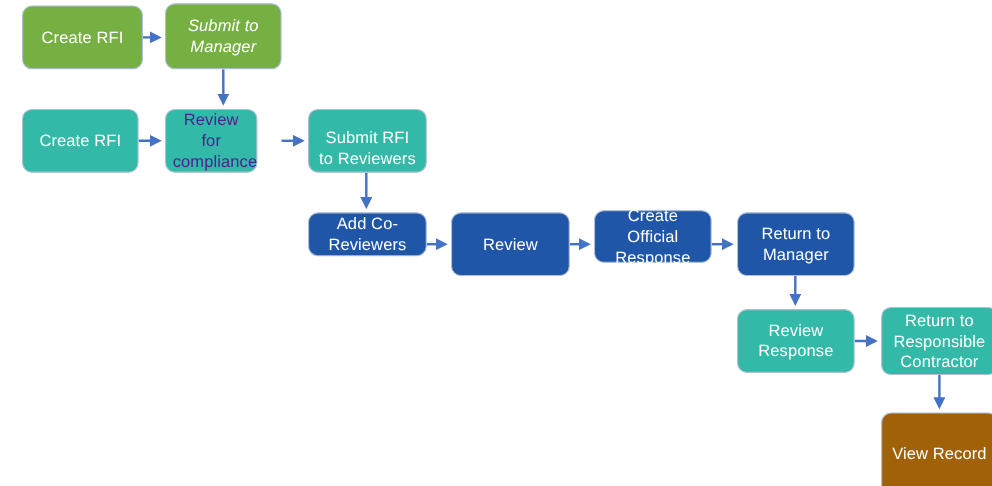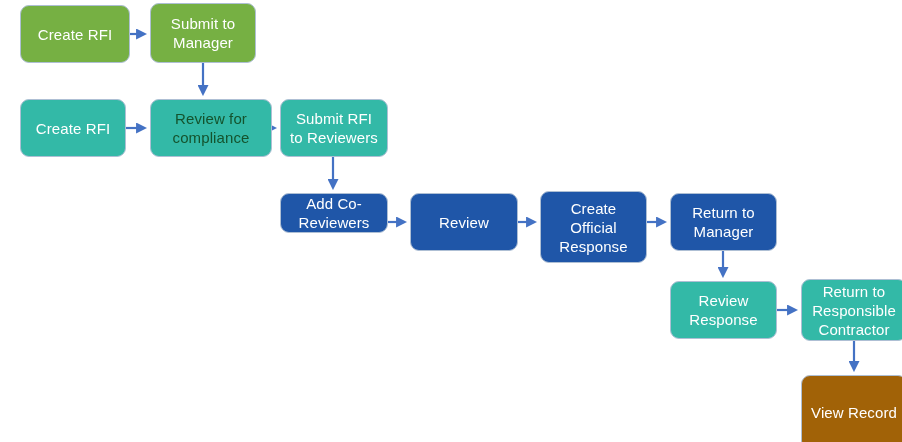--- a/index.html
+++ b/index.html
@@ -76,43 +76,43 @@
         <line x1="635" y1="222" x2="652" y2="222" stroke="#4472c4" stroke-width="2.2" marker-end="url(#arrowhead)"></line>
         <line x1="711" y1="251" x2="711" y2="275" stroke="#4472c4" stroke-width="2.2" marker-end="url(#arrowhead)"></line>
         <line x1="765" y1="310" x2="783" y2="310" stroke="#4472c4" stroke-width="2.2" marker-end="url(#arrowhead)"></line>
         <line x1="842" y1="341" x2="842" y2="369" stroke="#4472c4" stroke-width="2.2" marker-end="url(#arrowhead)"></line>
       </g>
   </svg>
   <div id="nodes-group">
       <div class="node green" style="left: 8px; top: 5px; width: 110px; height: 58px; background: rgb(118, 176, 67); border-color: rgb(174, 191, 212); color: rgb(255, 255, 255);">
         <span class="node-label">Create RFI</span>
       </div>
-      <div class="node green" style="left: 138px; top: 3px; width: 106px; height: 60px; background: rgb(118, 176, 67); border-color: rgb(174, 191, 212); color: rgb(255, 255, 255);">
+      <div class="node green" style="left: 138px; top: 3px; width: 106px; height: 60px; background: rgb(118, 176, 67); border-color: rgb(174, 191, 212); color: rgb(255, 255, 255); font-style: italic;">
         <span class="node-label">Submit to
 Manager</span>
       </div>
       <div class="node teal" style="left: 8px; top: 99px; width: 106px; height: 58px; background: rgb(51, 185, 167); border-color: rgb(174, 191, 212); color: rgb(255, 255, 255);">
         <span class="node-label">Create RFI</span>
       </div>
-      <div class="node teal" style="left: 138px; top: 99px; width: 122px; height: 58px; background: rgb(51, 185, 167); border-color: rgb(174, 191, 212); color: #14532d;">
+      <div class="node teal" style="left: 138px; top: 99px; width: 84px; height: 58px; background: rgb(51, 185, 167); border-color: rgb(174, 191, 212); color: #4c1d95;">
         <span class="node-label">Review for
 compliance</span>
       </div>
-      <div class="node teal" style="left: 268px; top: 99px; width: 108px; height: 58px; background: rgb(51, 185, 167); border-color: rgb(174, 191, 212); color: rgb(255, 255, 255);">
+      <div class="node teal" style="left: 268px; top: 99px; width: 108px; height: 58px; background: rgb(51, 185, 167); border-color: rgb(174, 191, 212); color: rgb(255, 255, 255); align-items: flex-end;">
         <span class="node-label">Submit RFI
 to Reviewers</span>
       </div>
       <div class="node blue" style="left: 268px; top: 193px; width: 108px; height: 40px; background: rgb(31, 86, 168); border-color: rgb(174, 191, 212); color: rgb(255, 255, 255);">
         <span class="node-label">Add Co-
 Reviewers</span>
       </div>
       <div class="node blue" style="left: 398px; top: 193px; width: 108px; height: 58px; background: rgb(31, 86, 168); border-color: rgb(174, 191, 212); color: rgb(255, 255, 255);">
         <span class="node-label">Review</span>
       </div>
-      <div class="node blue" style="left: 528px; top: 191px; width: 107px; height: 72px; background: rgb(31, 86, 168); border-color: rgb(174, 191, 212); color: rgb(255, 255, 255);">
+      <div class="node blue" style="left: 528px; top: 191px; width: 107px; height: 48px; background: rgb(31, 86, 168); border-color: rgb(174, 191, 212); color: rgb(255, 255, 255);">
         <span class="node-label">Create
 Official
 Response</span>
       </div>
       <div class="node blue" style="left: 658px; top: 193px; width: 107px; height: 58px; background: rgb(31, 86, 168); border-color: rgb(174, 191, 212); color: rgb(255, 255, 255);">
         <span class="node-label">Return to
 Manager</span>
       </div>
       <div class="node teal" style="left: 658px; top: 281px; width: 107px; height: 58px; background: rgb(51, 185, 167); border-color: rgb(174, 191, 212); color: rgb(255, 255, 255);">
         <span class="node-label">Review

